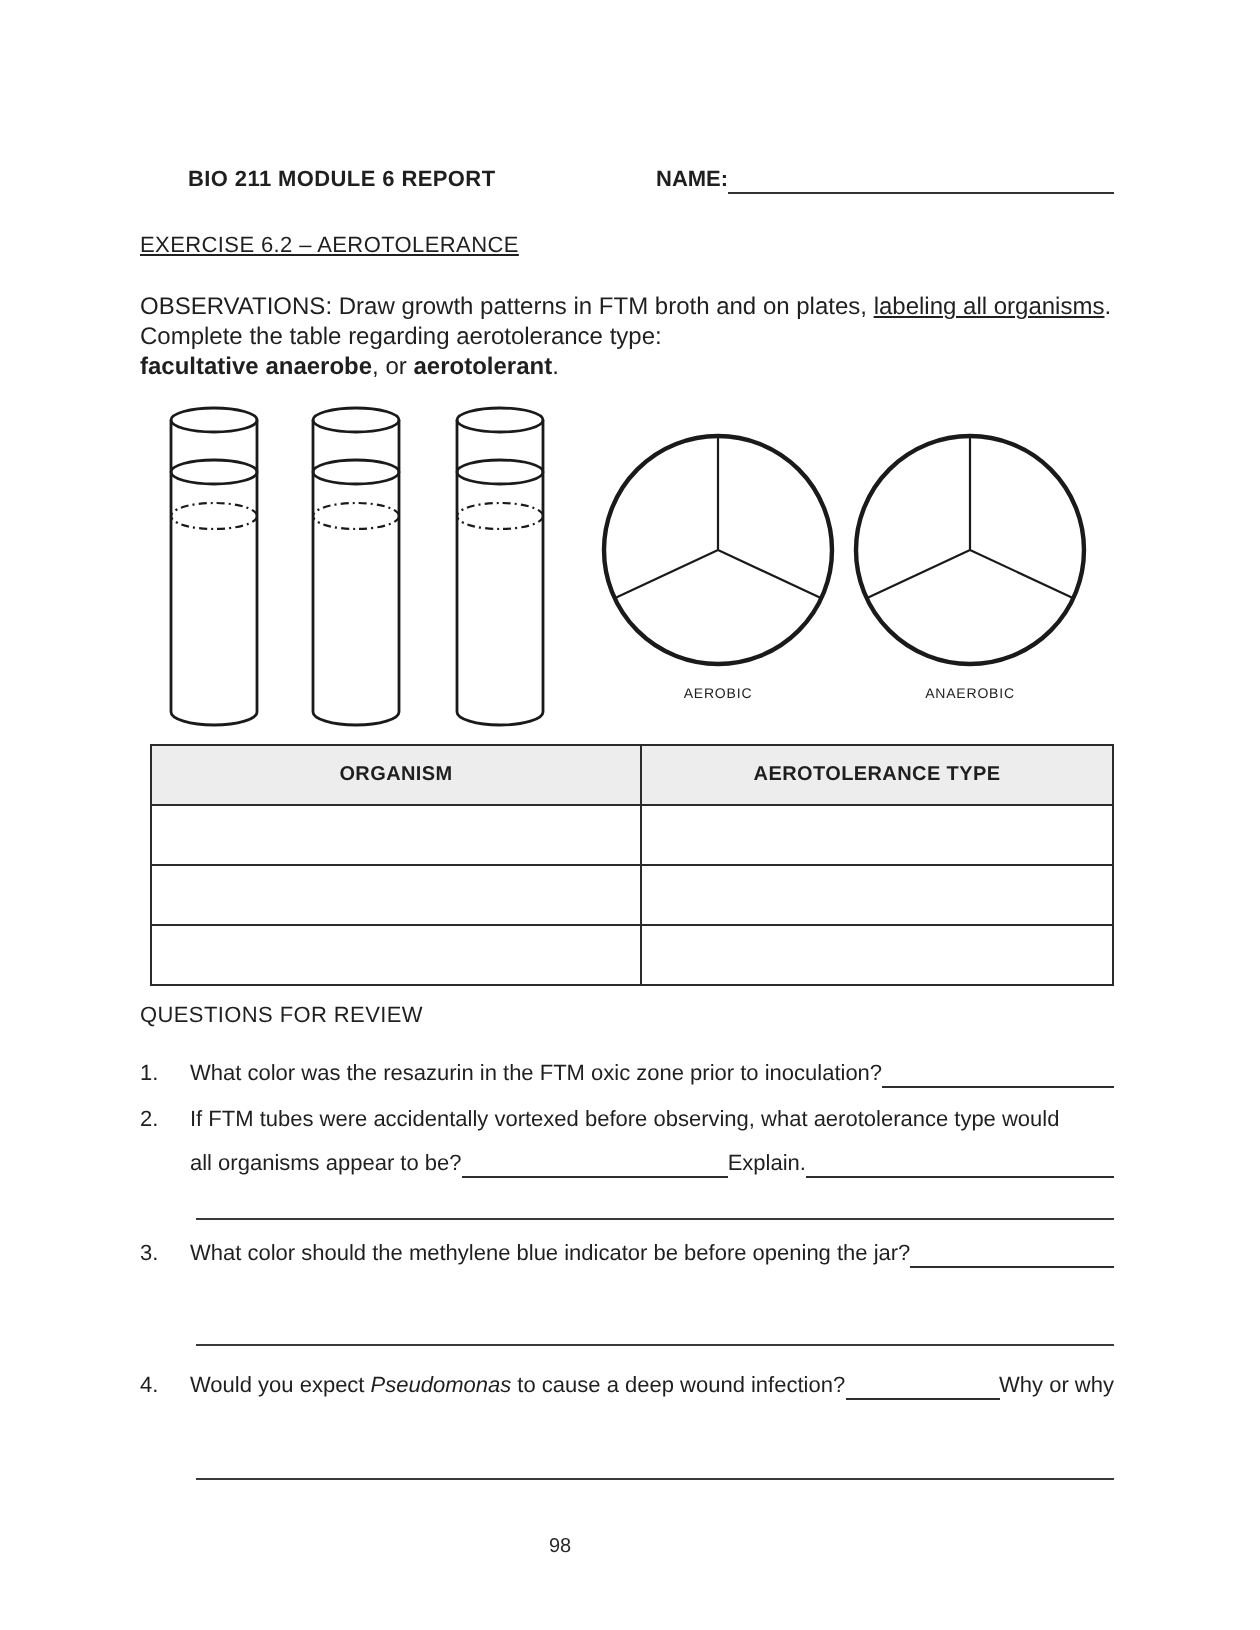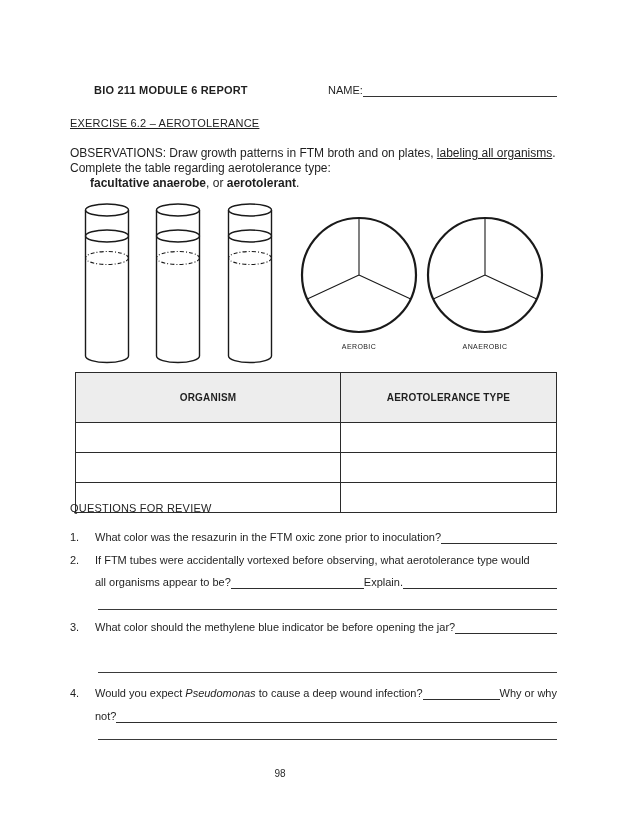--- a/index.html
+++ b/index.html
@@ -8,41 +8,41 @@
     width:630px;height:815px;
     background:#ffffff;
     font-family:"Liberation Sans",sans-serif;
     color:#1f1f1f;
     overflow:hidden;
     margin:0 auto;
   }
   .abs{position:absolute;}
   .doc-title{font-size:11px;font-weight:700;letter-spacing:.2px;white-space:pre;}
   .name-row{display:flex;width:229px;font-size:11px;line-height:13px;}
-  .name-row .label{font-weight:400;white-space:pre;}
+  .name-row .label{font-weight:700;white-space:pre;}
   .heading-underline{font-size:11px;text-decoration:underline;white-space:pre;letter-spacing:.2px;}
   .pline{white-space:pre;font-size:12px;line-height:15px;display:flex;}
   .pline span{white-space:pre;}
   .section-heading{font-size:11px;white-space:pre;letter-spacing:.2px;}
   .qrow{display:flex;white-space:pre;font-size:11px;line-height:13px;width:487px;}
   .qrow .qnum{flex:0 0 25px;}
   .qrow.indent{margin-left:0;padding-left:25px;width:462px;}
   .qrow span{white-space:pre;}
   .blank{
     border-bottom:1.2px solid #2e2e2e;
     min-width:10px;height:11px;align-self:flex-end;
     flex-basis:0;
   }
   .name-row .blank{border-bottom:1.5px solid #333;}
   .answer-line{border-top:1.4px solid #3a3a3a;height:0;width:459px;}
   table.org-table{border-collapse:collapse;width:482px;table-layout:fixed;}
   table.org-table th{
     background:#ededed;border:1px solid #2b2b2b;
     font-size:10px;font-weight:700;height:17px;text-align:center;
-    letter-spacing:.2px;padding:16px;
+    letter-spacing:.2px;padding:6px;
   }
   table.org-table td{border:1px solid #2b2b2b;height:29px;padding:0;font-size:10px;}
   .col-organism{width:232px;}
   .footer-page{font-size:10px;text-align:center;width:560px;color:#2a2a2a;}
   svg text{font-family:"Liberation Sans",sans-serif;}
 </style>
 </head>
 <body>
 
 <div class="page">
@@ -51,21 +51,21 @@
 
   <div class="abs name-row" style="left:328px;top:84px;">
     <span class="label">NAME:</span>
     <span class="blank" style="flex-grow:1;"></span>
   </div>
 
   <div class="abs heading-underline" style="left:70px;top:117px;">EXERCISE 6.2 – AEROTOLERANCE</div>
 
   <div class="abs pline" style="left:70px;top:146px;"><span>OBSERVATIONS: Draw growth patterns in FTM broth and on plates, </span><span style="text-decoration: underline; text-align: right;">labeling all organisms</span><span>.</span></div>
   <div class="abs pline" style="left:70px;top:161px;"><span>Complete the table regarding aerotolerance type: </span></div>
-  <div class="abs pline" style="left:70px;top:176px;"><span style="font-weight: 700; margin-left: 20px;">facultative anaerobe</span><span>, or </span><span style="font-weight: 700;">aerotolerant</span><span>.</span></div>
+  <div class="abs pline" style="left:70px;top:176px;"><span style="font-weight: 700;">facultative anaerobe</span><span>, or </span><span style="font-weight: 700;">aerotolerant</span><span>.</span></div>
 
   <svg class="abs" style="left:60px;top:196px;" width="500" height="172" viewBox="0 0 500 172">
     <g stroke="#1a1a1a" fill="none" stroke-width="1.4">
 
       <g>
         <path d="M 25.5 14 L 25.5 160 A 21.5 6.5 0 0 0 68.5 160 L 68.5 14"></path>
         <ellipse cx="47" cy="14" rx="21.5" ry="6"></ellipse>
         <ellipse cx="47" cy="40" rx="21.5" ry="6"></ellipse>
         <ellipse cx="47" cy="62" rx="21.5" ry="6.5" stroke-width="1.1" stroke-dasharray="4 2 1 2"></ellipse>
       </g>
@@ -140,18 +140,17 @@
   <div class="abs qrow" style="left:70px;top:621px;">
     <span class="qnum">3.</span>
     <span style="display:flex;flex:1;min-width:0;"><span>What color should the methylene blue indicator be before opening the jar?</span><span class="blank" style="flex-grow: 1;"></span></span>
   </div>
   <div class="abs answer-line" style="left:98px;top:672px;"></div>
 
   <div class="abs qrow" style="left:70px;top:687px;">
     <span class="qnum">4.</span>
     <span style="display:flex;flex:1;min-width:0;"><span>Would you expect </span><span style="font-style: italic;">Pseudomonas</span><span> to cause a deep wound infection?</span><span class="blank" style="flex-grow: 1;"></span><span>Why or why</span></span>
   </div>
-  <div class="abs qrow indent" style="left:70px;top:710px;"><span>not?</span><span class="blank" style="flex-grow: 1;"></span></div>
   <div class="abs answer-line" style="left:98px;top:739px;"></div>
 
   <div class="abs footer-page" style="left:0;top:768px;">98</div>
 
 </div>
 
 </body></html>

